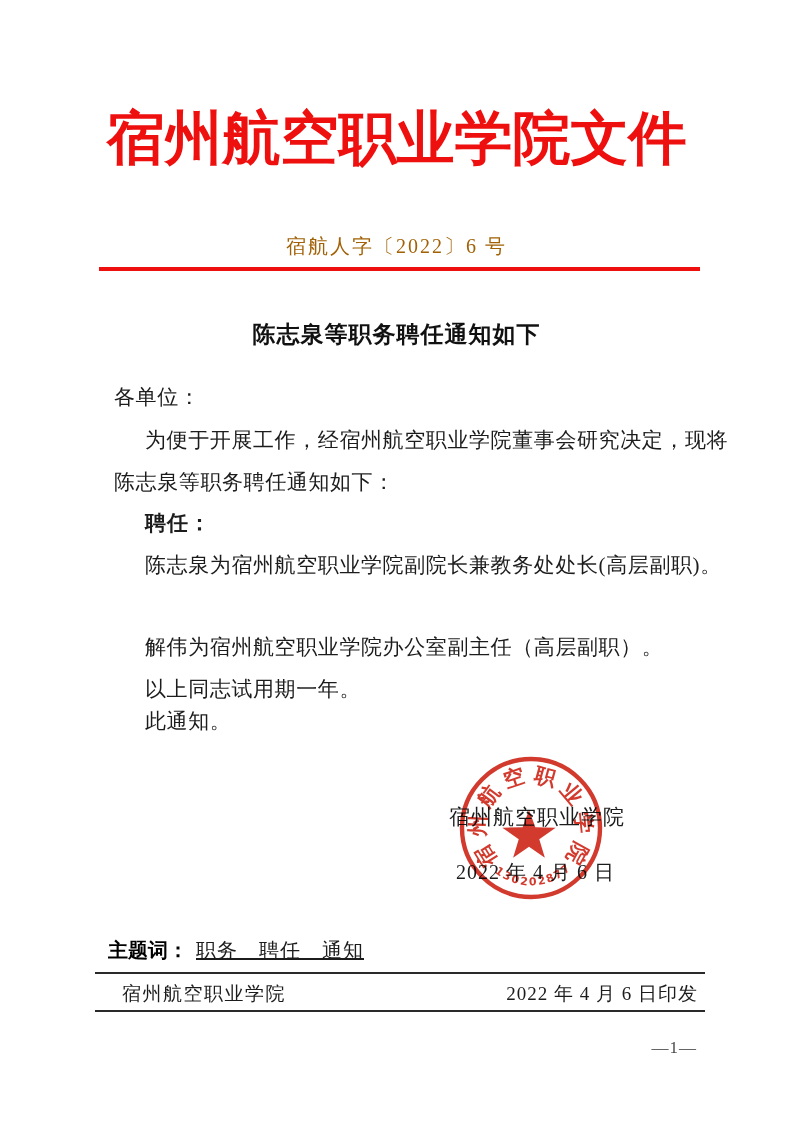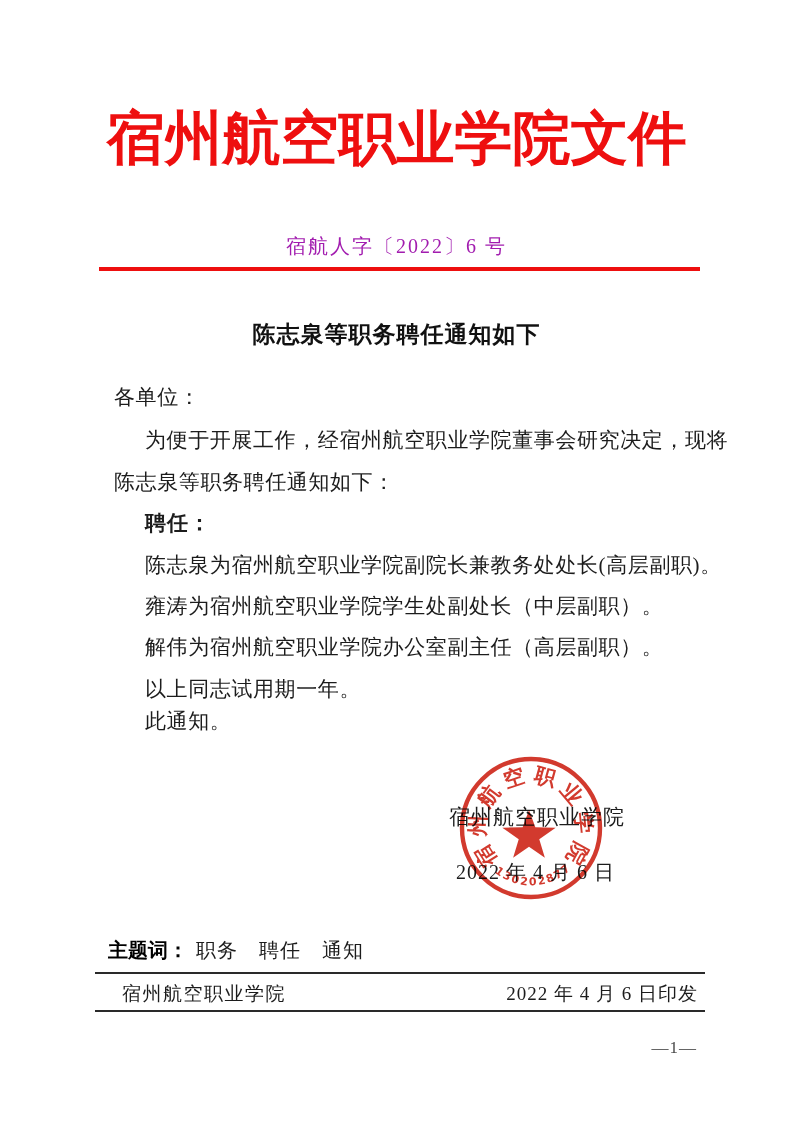--- a/index.html
+++ b/index.html
@@ -23,21 +23,21 @@
     color: #ee0f0f;
     letter-spacing: 0px;
     font-family: "Liberation Serif", "DejaVu Serif", serif;
     white-space: nowrap;
   }
   .doc-number {
     position: absolute;
     top: 233px; left: 0; right: 0;
     text-align: center;
     font-size: 20px;
-    color: #a21caf;
+    color: #a16207;
     letter-spacing: 2px;
   }
   .red-rule {
     position: absolute;
     top: 267px; left: 99px;
     width: 601px; height: 4px;
     background: #ee0f0f;
   }
   .doc-title {
     position: absolute;
@@ -85,21 +85,21 @@
     left: 108px; top: 937px;
     font-size: 20px;
     white-space: nowrap;
   }
   .subject-label {
     font-family: "Liberation Sans", "DejaVu Sans", sans-serif;
     font-weight: bold;
     color: #000;
     margin-right: 8px;
   }
-  .subject-terms { letter-spacing: 1px; }
+  .subject-terms { letter-spacing: 1px; text-decoration: underline; }
   .footer-rule {
     position: absolute;
     left: 95px;
     width: 610px; height: 2px;
     background: #2a2a2a;
   }
   .footer-rule.top { top: 972px; }
   .footer-rule.bottom { top: 1010px; }
   .footer-issuer {
     position: absolute;
@@ -134,21 +134,20 @@
 
   <div class="red-rule"></div>
 
   <div class="doc-title">陈志泉等职务聘任通知如下</div>
 
   <div class="body-line" style="top:383px">各单位：</div>
   <div class="body-line indent" style="top:426px">为便于开展工作，经宿州航空职业学院董事会研究决定，现将</div>
   <div class="body-line" style="top:468px">陈志泉等职务聘任通知如下：</div>
   <div class="body-line indent bold" style="top:509px">聘任：</div>
   <div class="body-line indent" style="top:551px">陈志泉为宿州航空职业学院副院长兼教务处处长(高层副职)。</div>
-  <div class="body-line indent" style="top:592px">雍涛为宿州航空职业学院学生处副处长（中层副职）。</div>
   <div class="body-line indent" style="top:633px">解伟为宿州航空职业学院办公室副主任（高层副职）。</div>
   <div class="body-line indent" style="top:675px">以上同志试用期一年。</div>
   <div class="body-line indent" style="top:707px">此通知。</div>
 
   <div class="signature-name">宿州航空职业学院</div>
   <div class="signature-date">2022 年 4 月 6 日</div>
 
   <svg class="seal" viewBox="0 0 152 152">
     <defs>
       <path id="ringPath" d="M 43.5 108.5 A 46 46 0 1 1 108.5 108.5" fill="none"></path>

